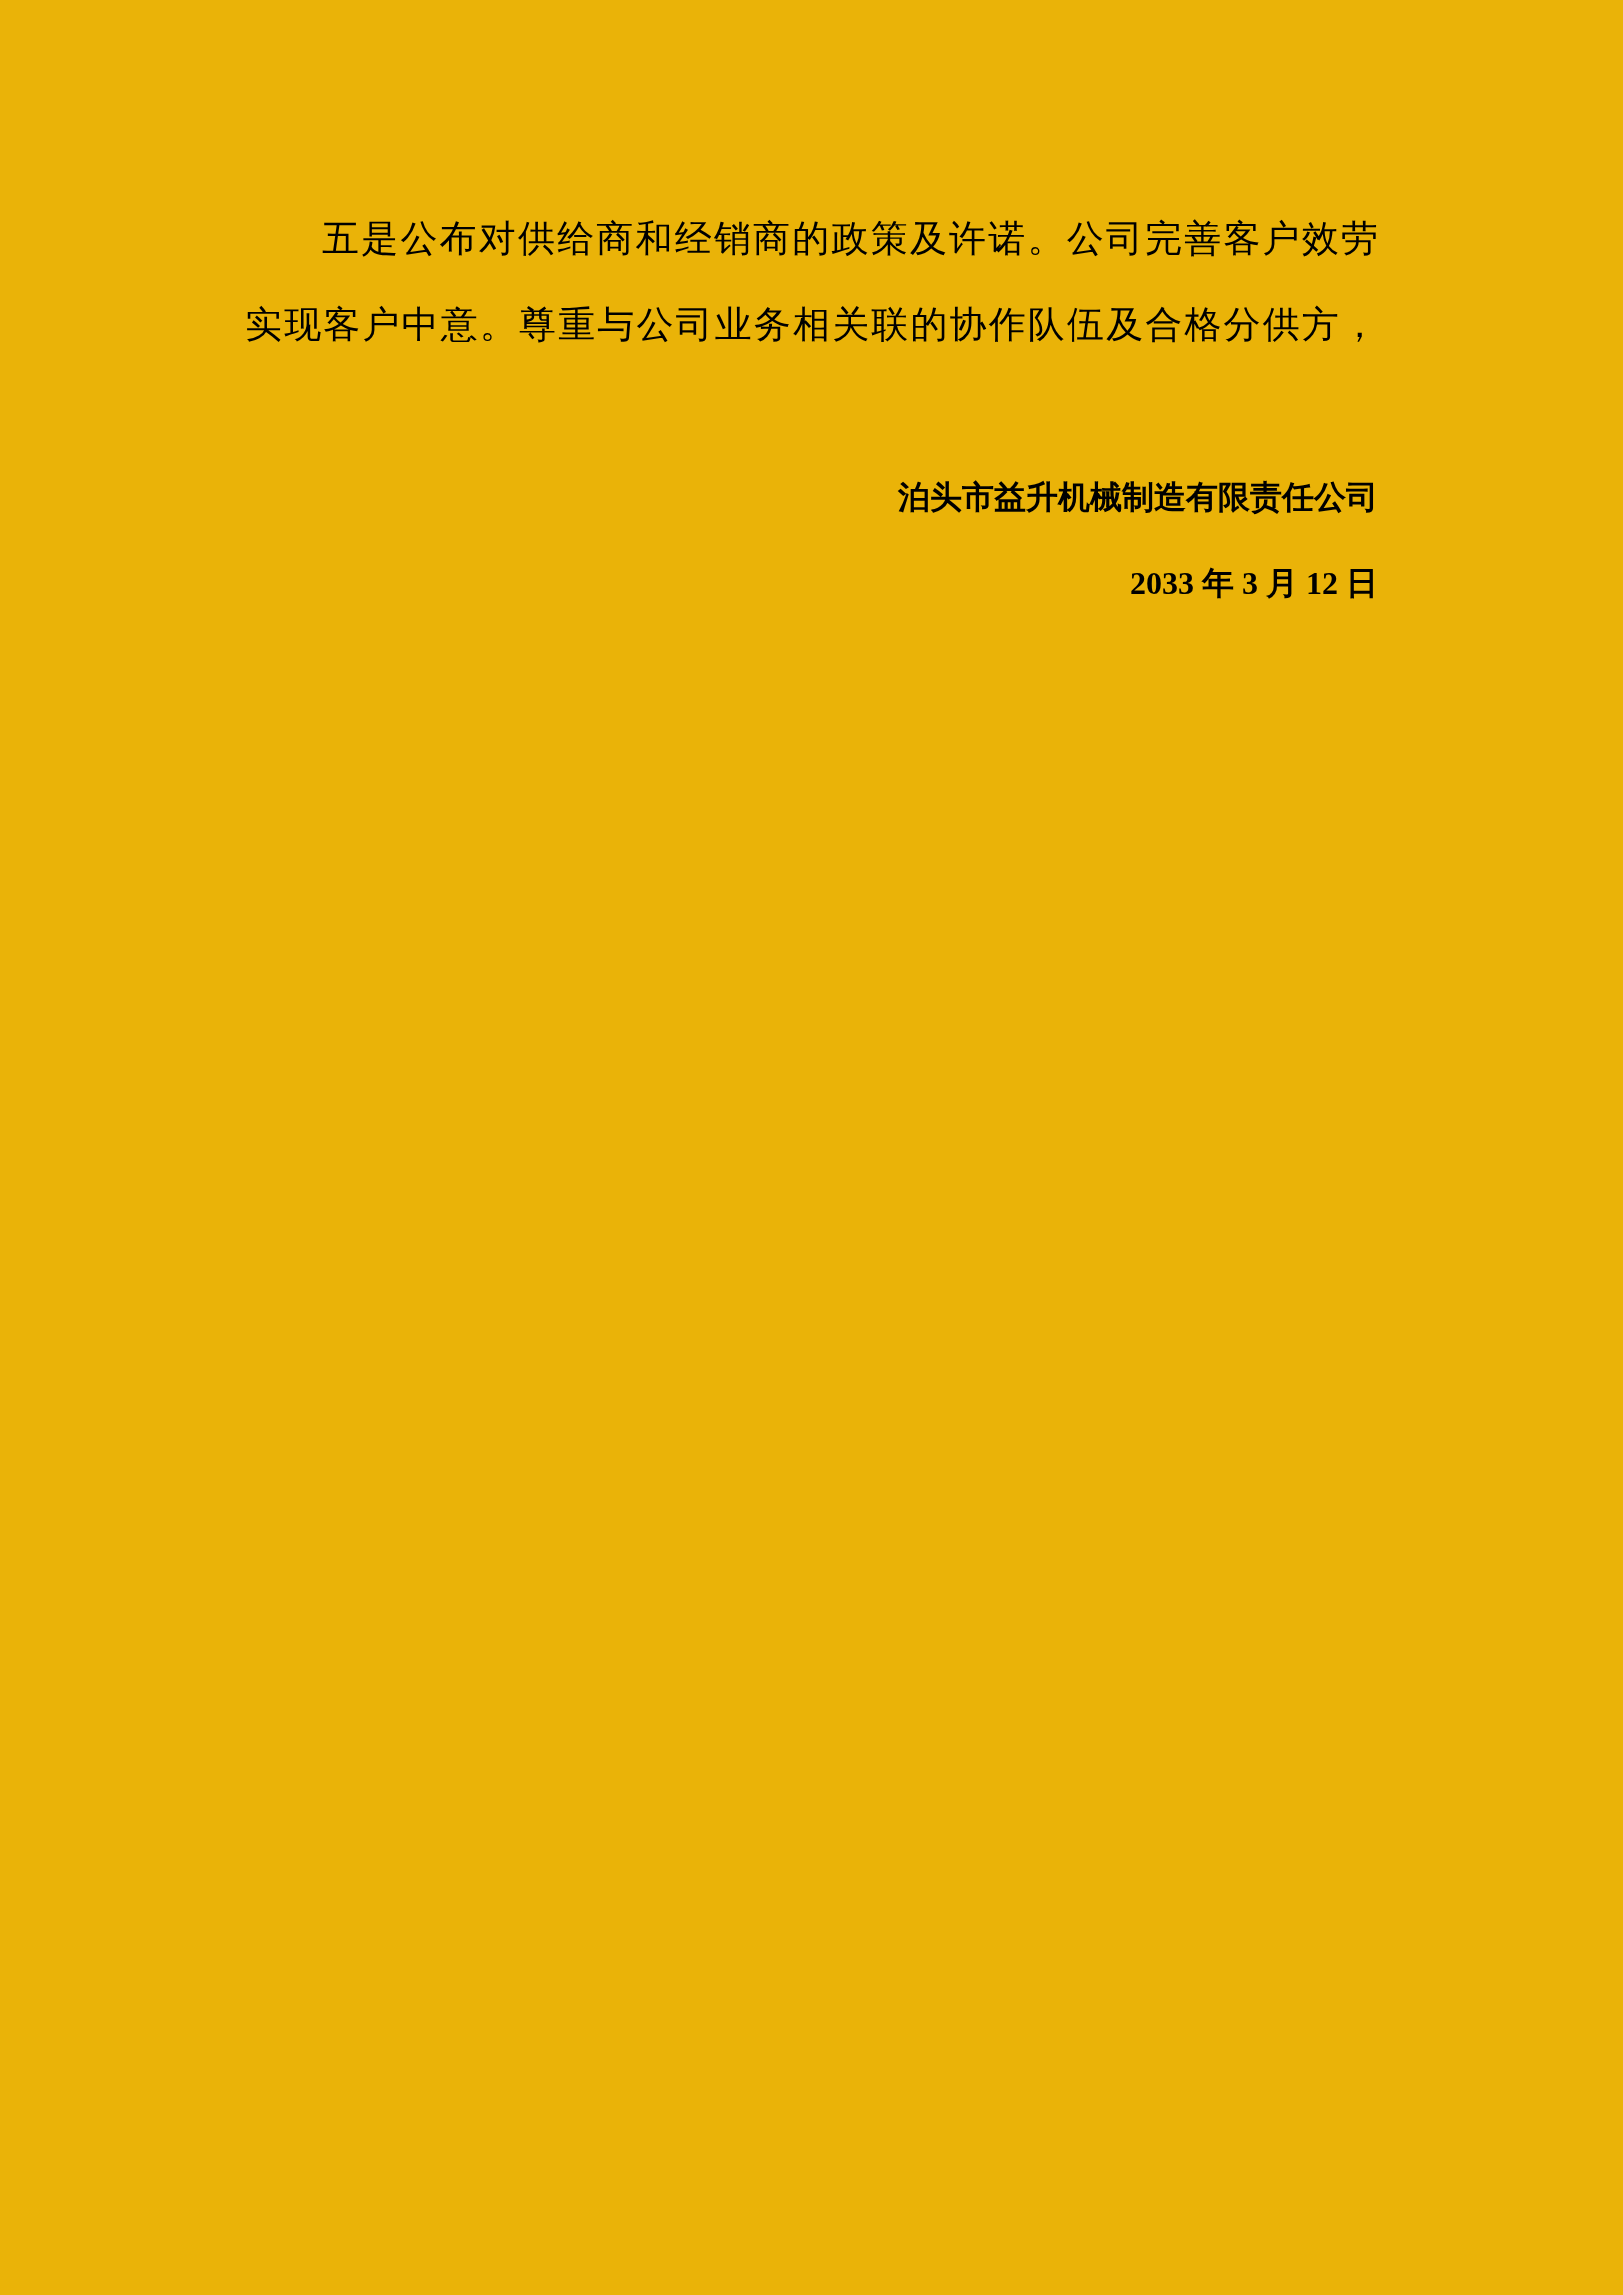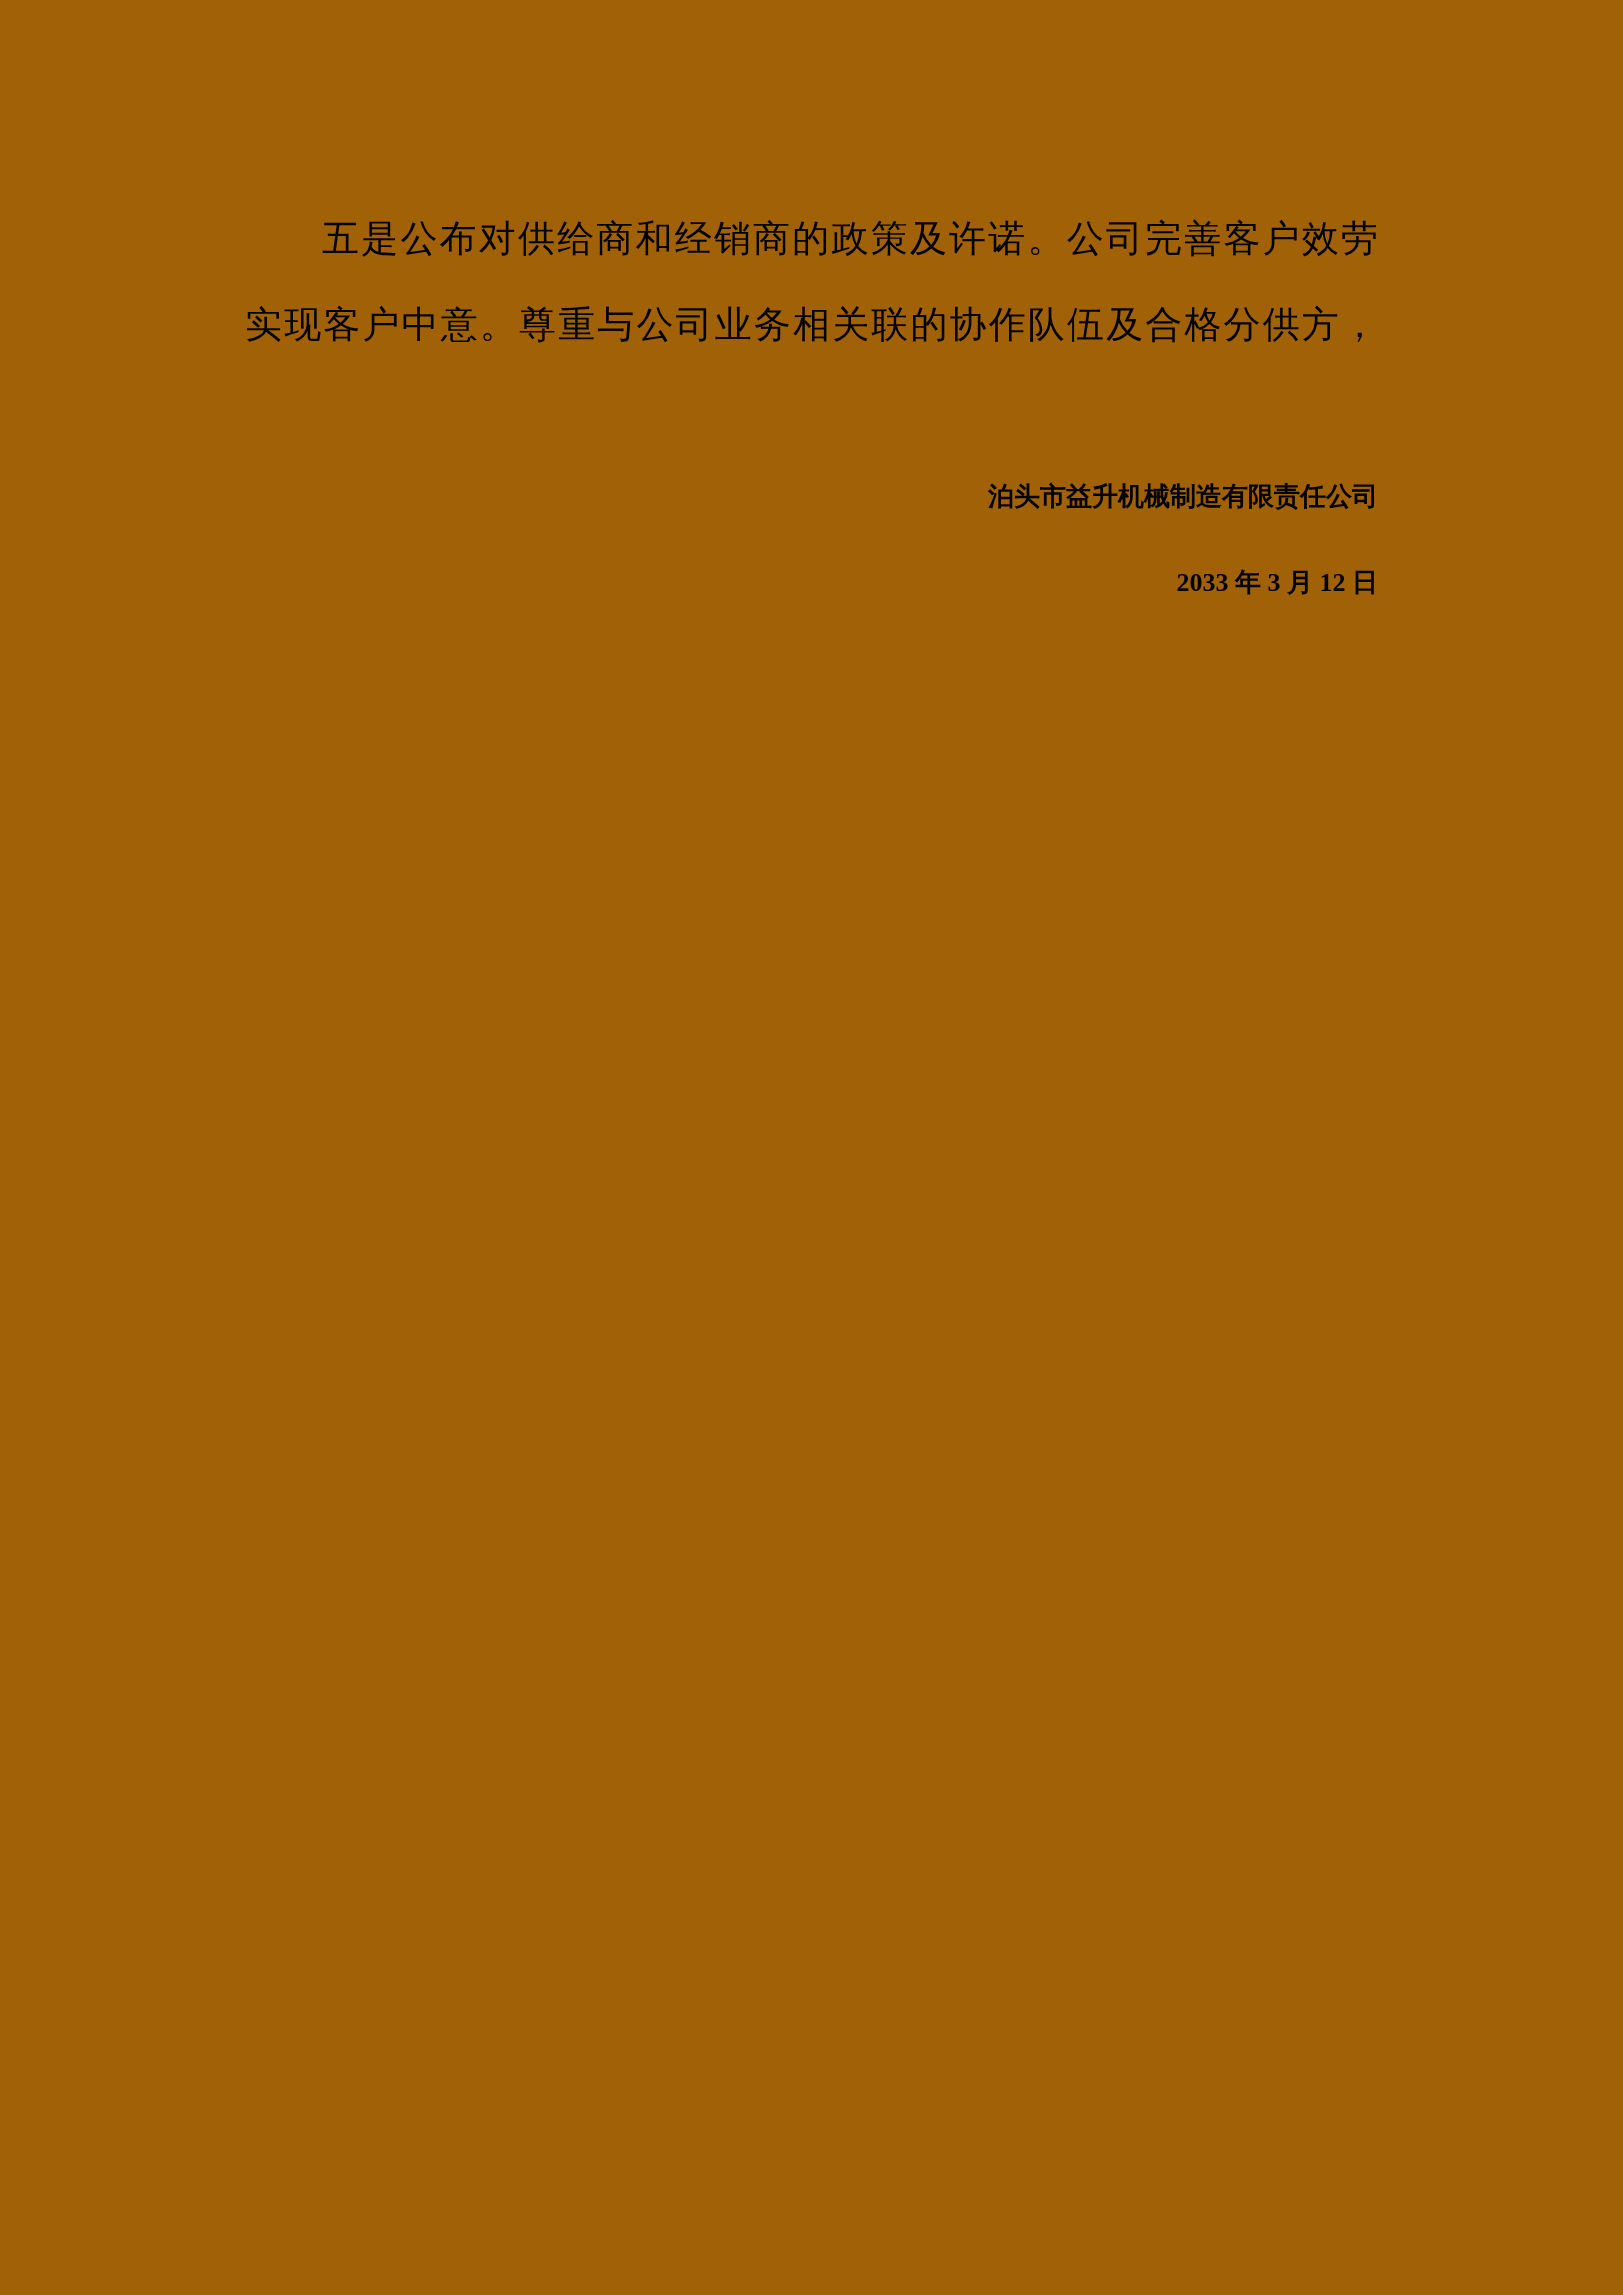--- a/index.html
+++ b/index.html
@@ -4,21 +4,21 @@
 <style>
   html, body {
     margin: 0;
     padding: 0;
     background: #ffffff;
   }
   .page {
     position: relative;
     width: 1623px;
     height: 2295px;
-    background: #a16207;
+    background: #eab308;
     color: #000000;
     font-family: "Liberation Serif", "DejaVu Serif", serif;
     overflow: hidden;
   }
   .content {
     position: absolute;
     top: 196px;
     left: 245px;
     width: 1133px;
   }
@@ -38,21 +38,21 @@
   .indent2 {
     text-indent: 77px;
   }
   .last-line {
     text-align: left;
   }
   .blank-line {
     height: 86px;
   }
   .sig-line {
-    font-size: 26px;
+    font-size: 32px;
     line-height: 86px;
     height: 86px;
     font-weight: bold;
     text-align: right;
     color: #000000;
   }
 </style>
 </head>
 <body>
 

